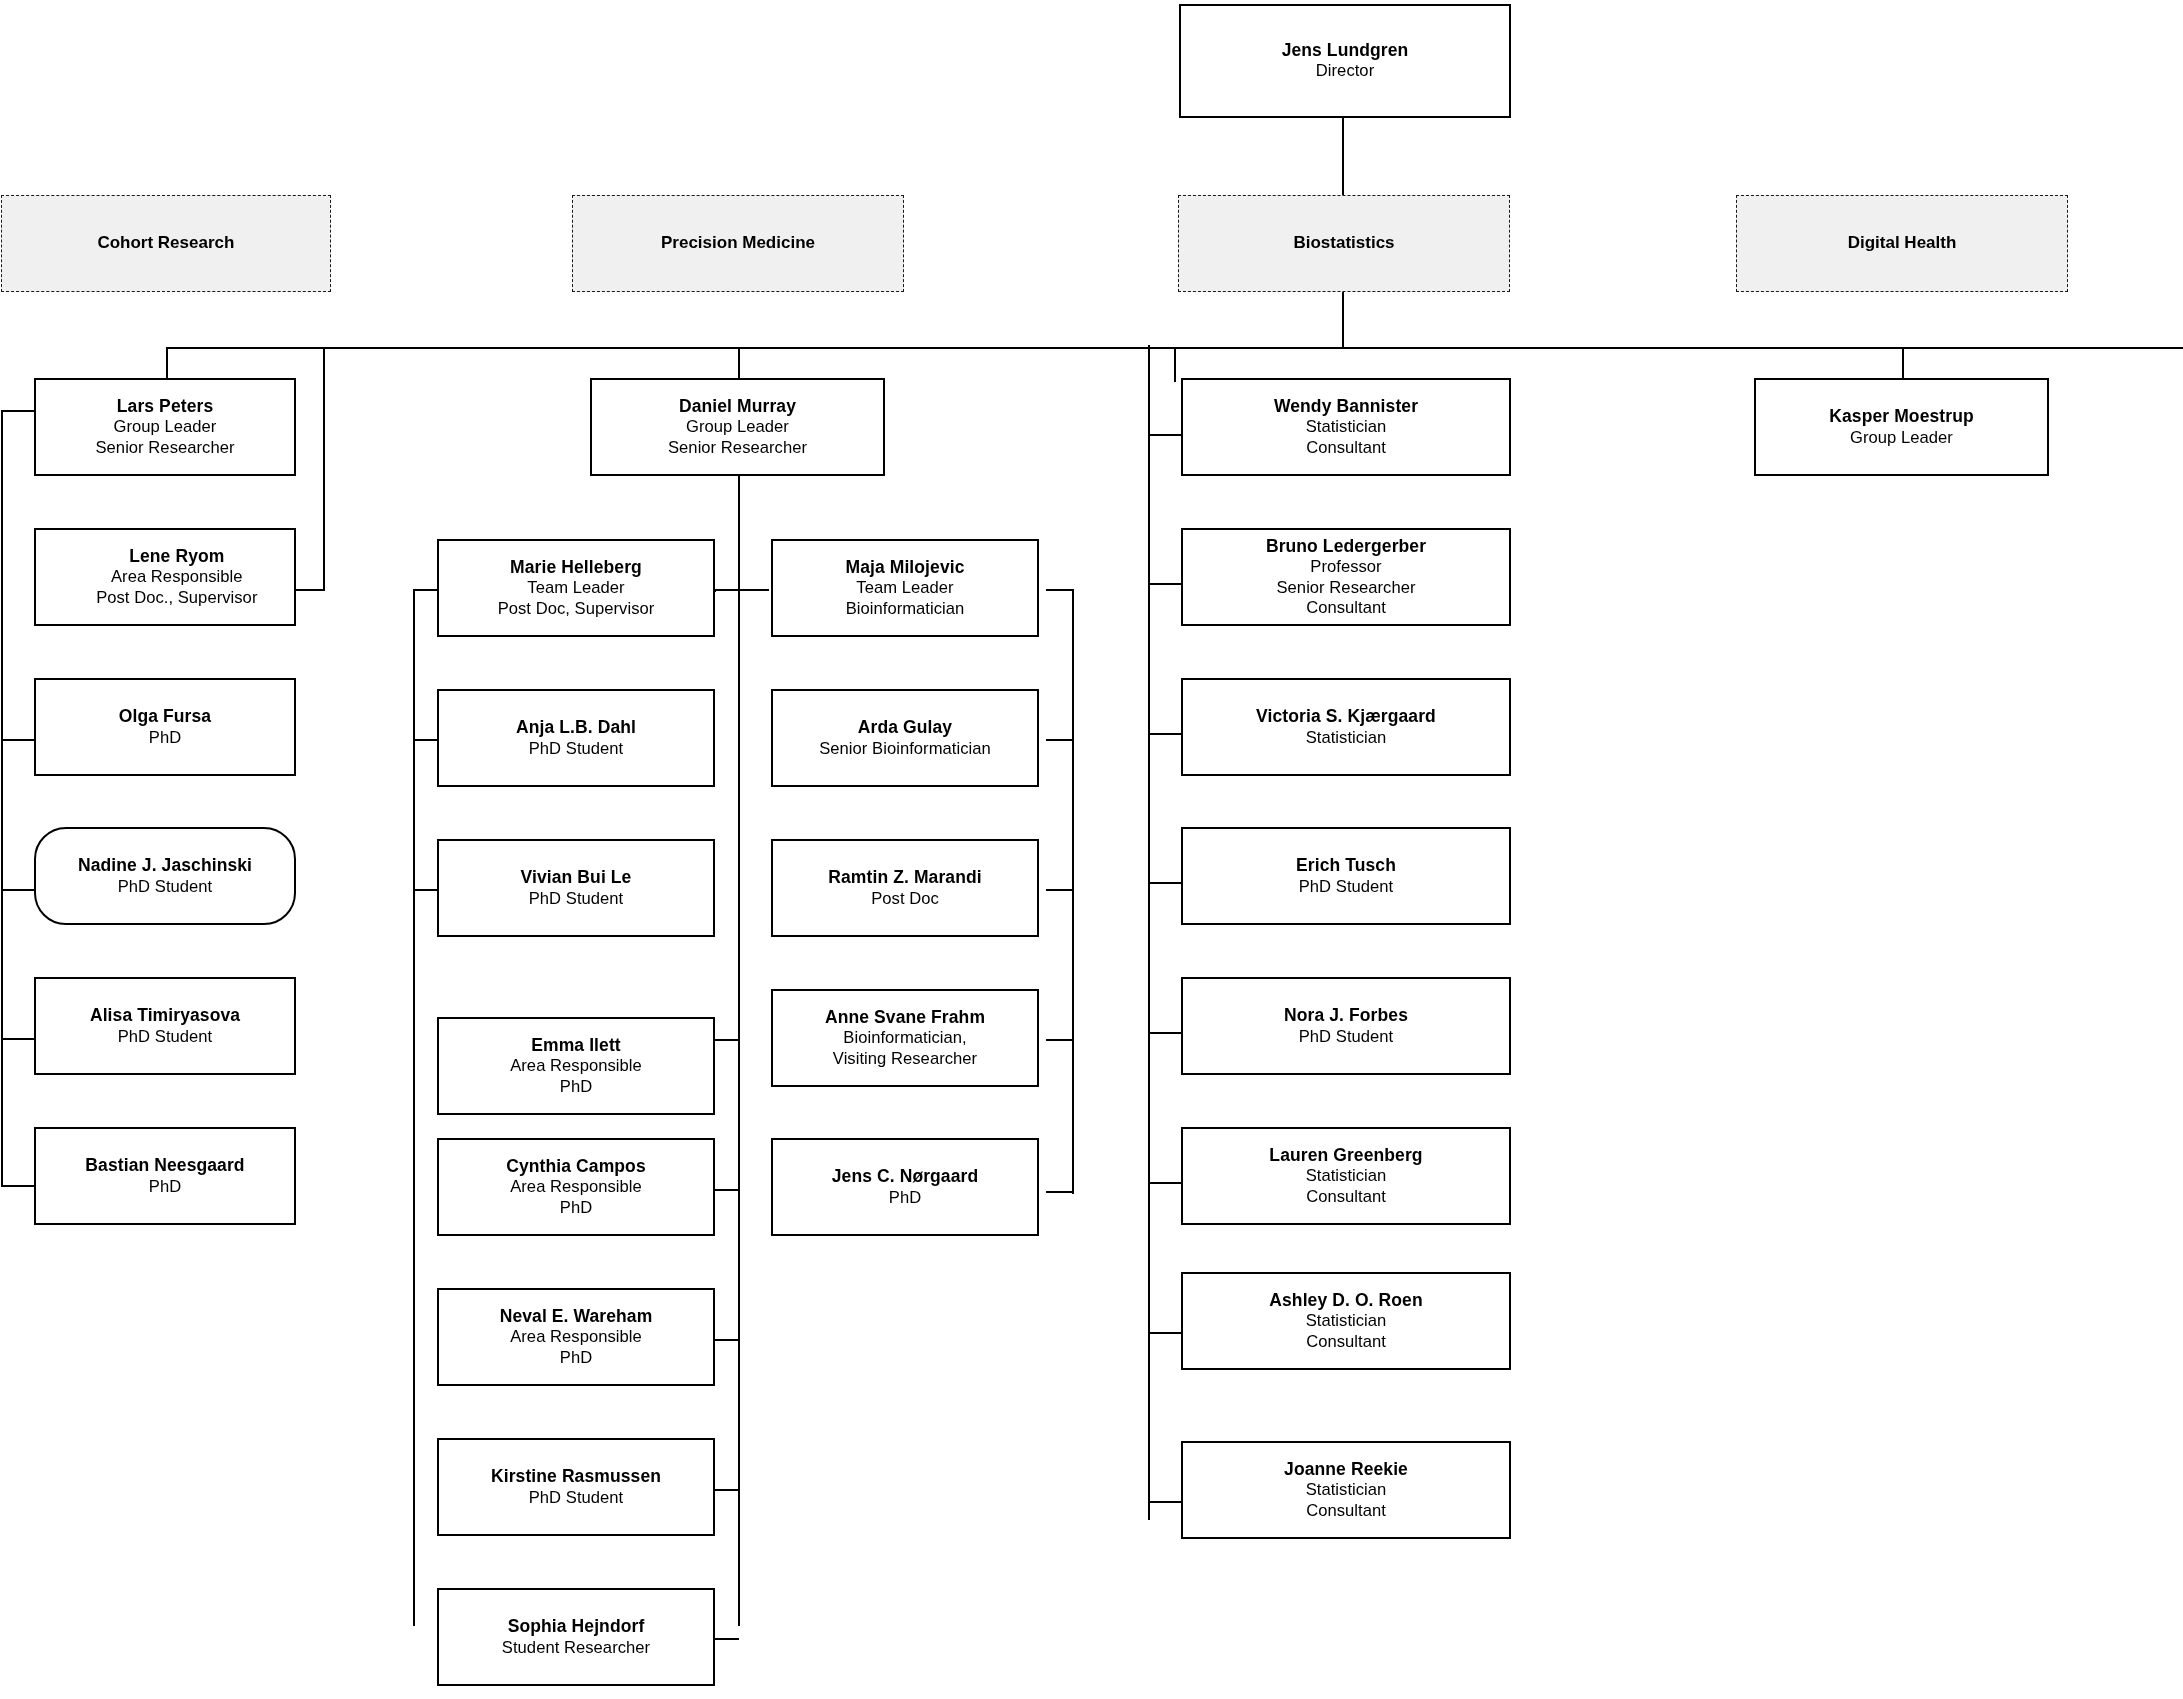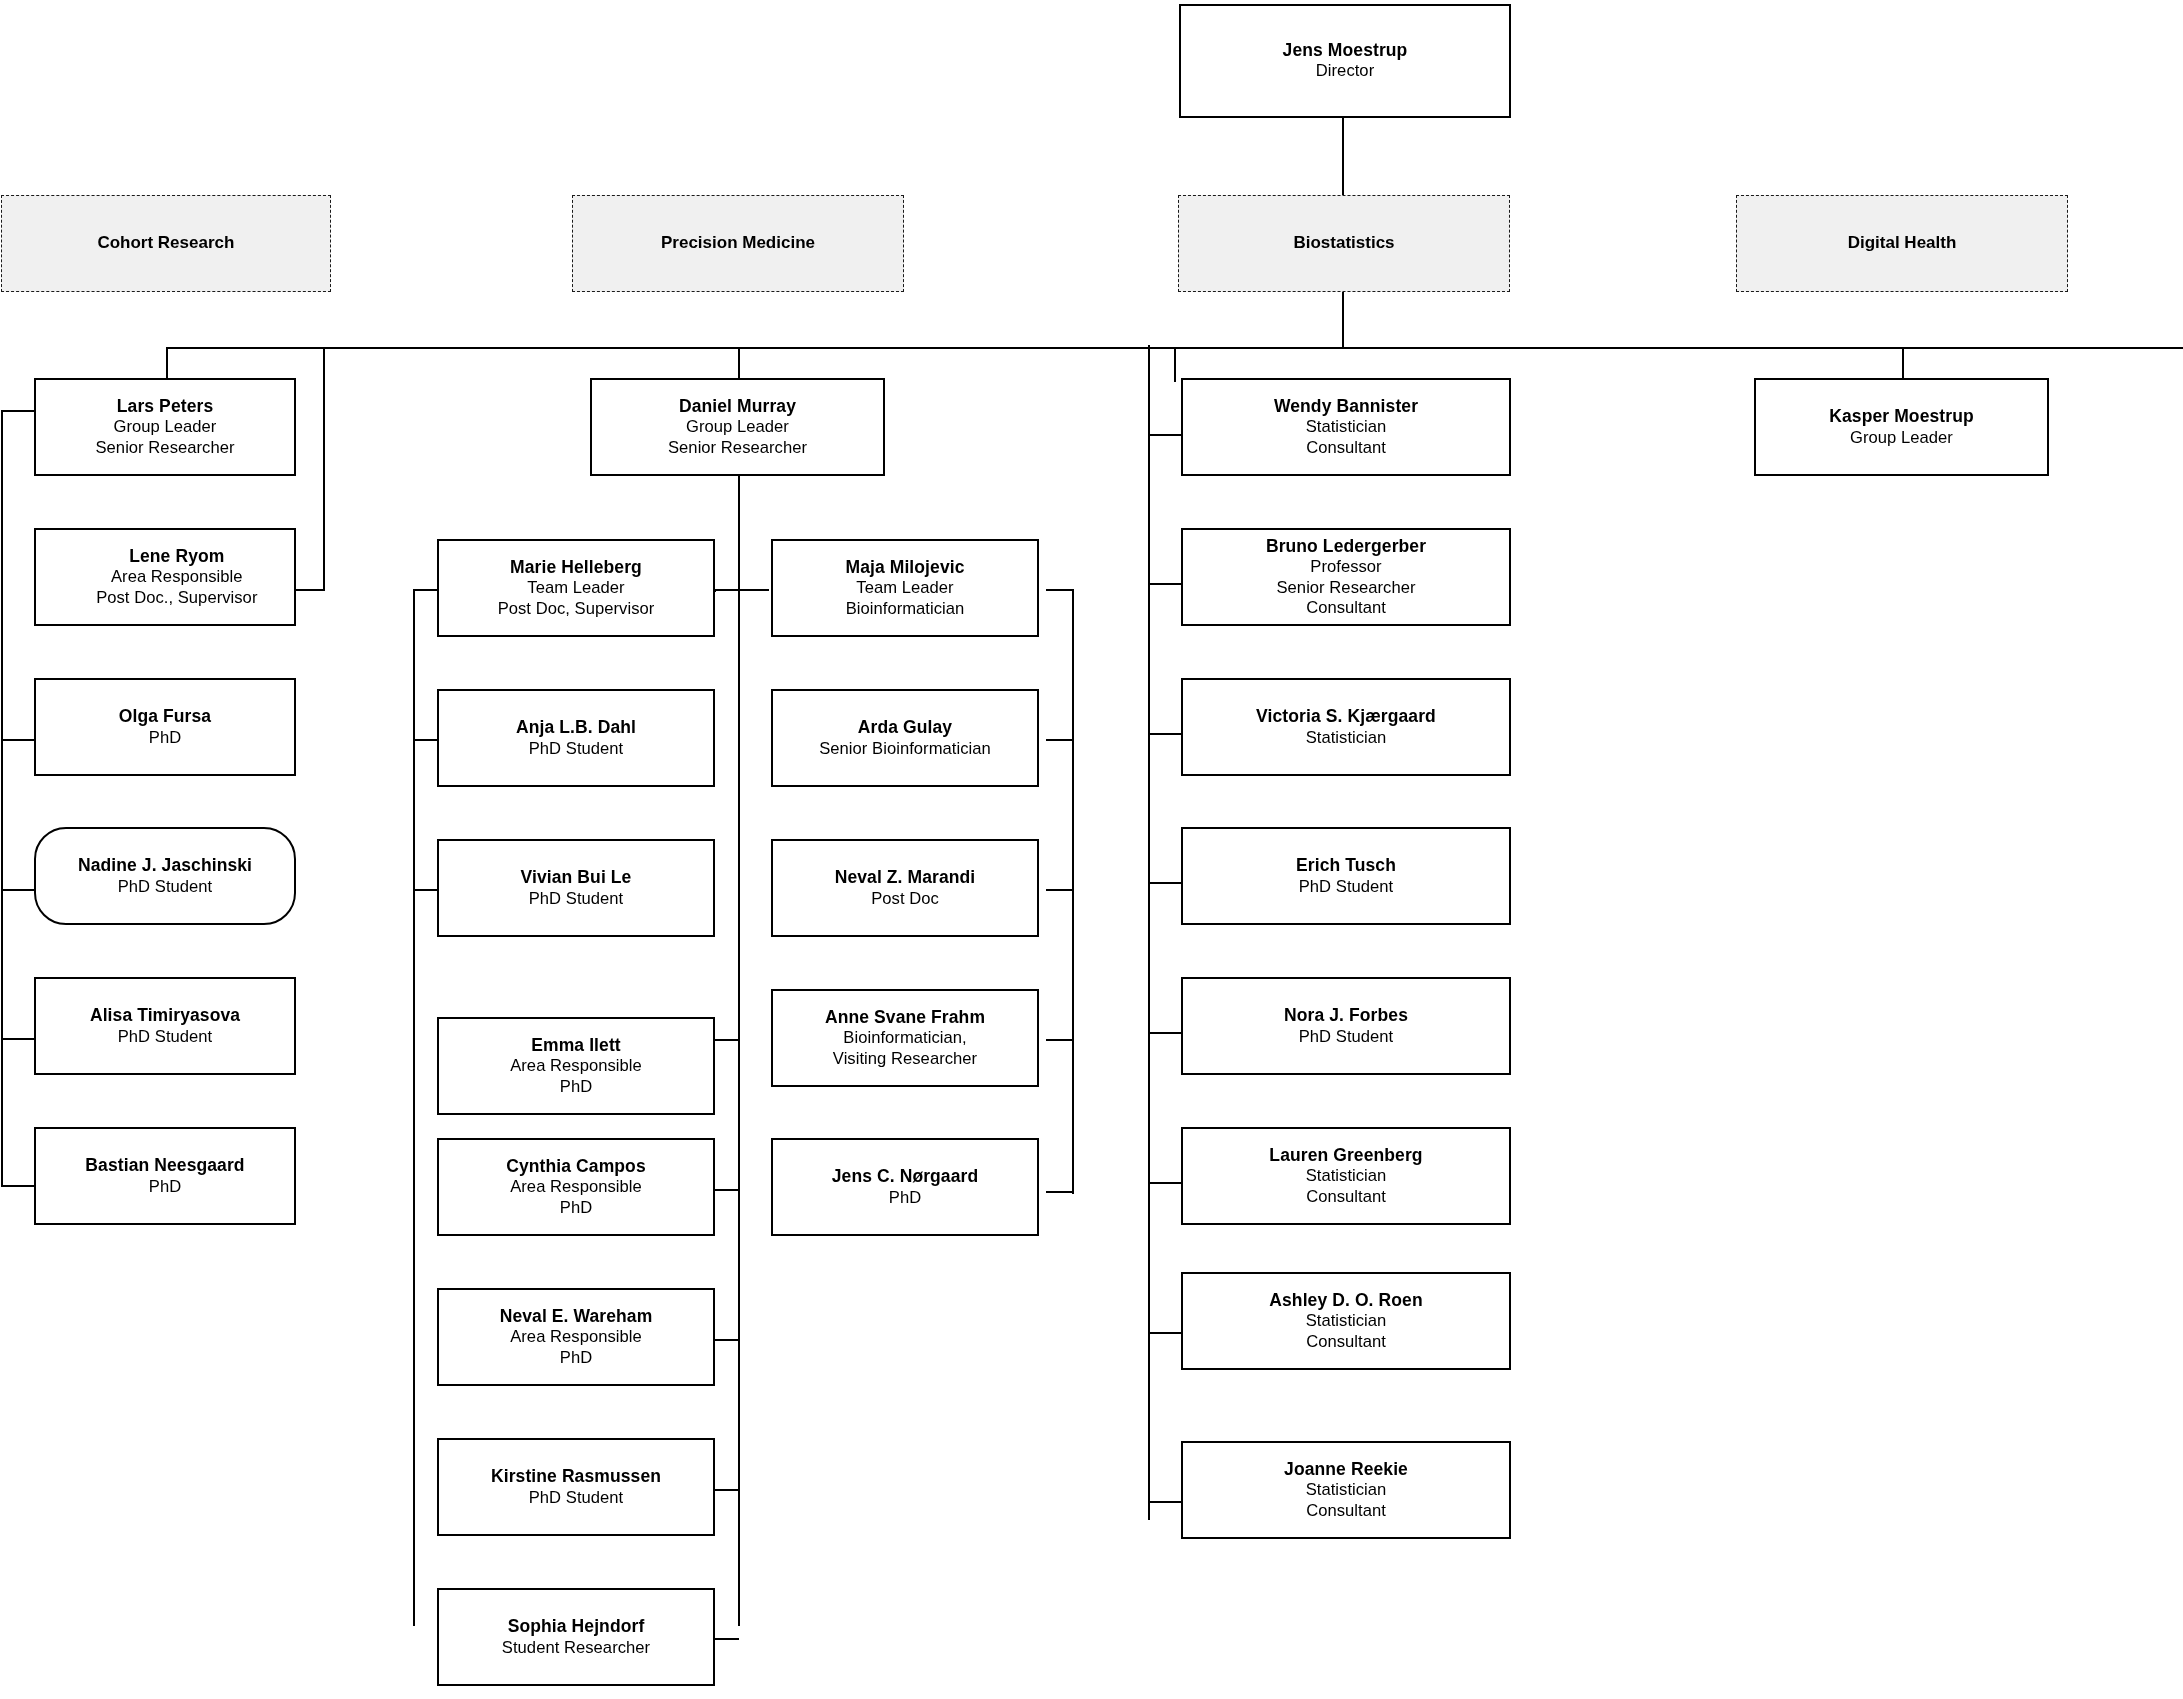--- a/index.html
+++ b/index.html
@@ -114,21 +114,21 @@
   <div class="ln lnh" style="left:1148px; top:434px; width:34px;"></div>
   <div class="ln lnh" style="left:1148px; top:583px; width:34px;"></div>
   <div class="ln lnh" style="left:1148px; top:733px; width:34px;"></div>
   <div class="ln lnh" style="left:1148px; top:882px; width:34px;"></div>
   <div class="ln lnh" style="left:1148px; top:1032px; width:34px;"></div>
   <div class="ln lnh" style="left:1148px; top:1182px; width:34px;"></div>
   <div class="ln lnh" style="left:1148px; top:1332px; width:34px;"></div>
   <div class="ln lnh" style="left:1148px; top:1501px; width:34px;"></div>
 
   <div class="node" style="left:1179px; top:3.5px; width:332px; height:114px;">
-    <div class="nm">Jens Moestrup</div>
+    <div class="nm">Jens Lundgren</div>
     <div class="rl">Director</div>
   </div>
 
   <div class="dept" style="left:0.9px; top:195px; width:330px; height:97px;">
     <div class="dlbl">Cohort Research</div>
   </div>
   <div class="dept" style="left:572px; top:195px; width:332px; height:97px;">
     <div class="dlbl">Precision Medicine</div>
   </div>
   <div class="dept" style="left:1178px; top:195px; width:332px; height:97px;">
@@ -211,21 +211,21 @@
   <div class="node" style="left:771px; top:539px; width:268px; height:98px;">
     <div class="nm">Maja Milojevic</div>
     <div class="rl">Team Leader</div>
     <div class="rl">Bioinformatician</div>
   </div>
   <div class="node" style="left:771px; top:689px; width:268px; height:98px;">
     <div class="nm">Arda Gulay</div>
     <div class="rl">Senior Bioinformatician</div>
   </div>
   <div class="node" style="left:771px; top:839px; width:268px; height:98px;">
-    <div class="nm">Neval Z. Marandi</div>
+    <div class="nm">Ramtin Z. Marandi</div>
     <div class="rl">Post Doc</div>
   </div>
   <div class="node" style="left:771px; top:989px; width:268px; height:98px;">
     <div class="nm">Anne Svane Frahm</div>
     <div class="rl">Bioinformatician,</div>
     <div class="rl">Visiting Researcher</div>
   </div>
   <div class="node" style="left:771px; top:1138px; width:268px; height:98px;">
     <div class="nm">Jens C. Nørgaard</div>
     <div class="rl">PhD</div>

